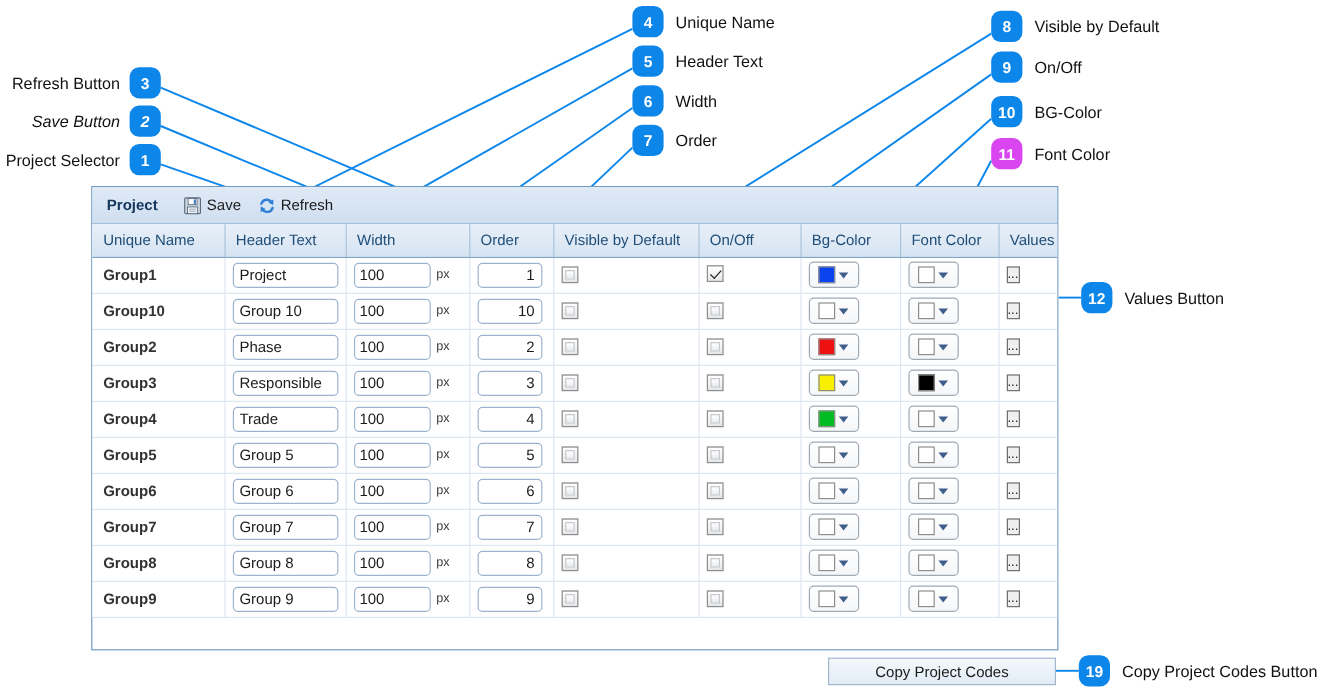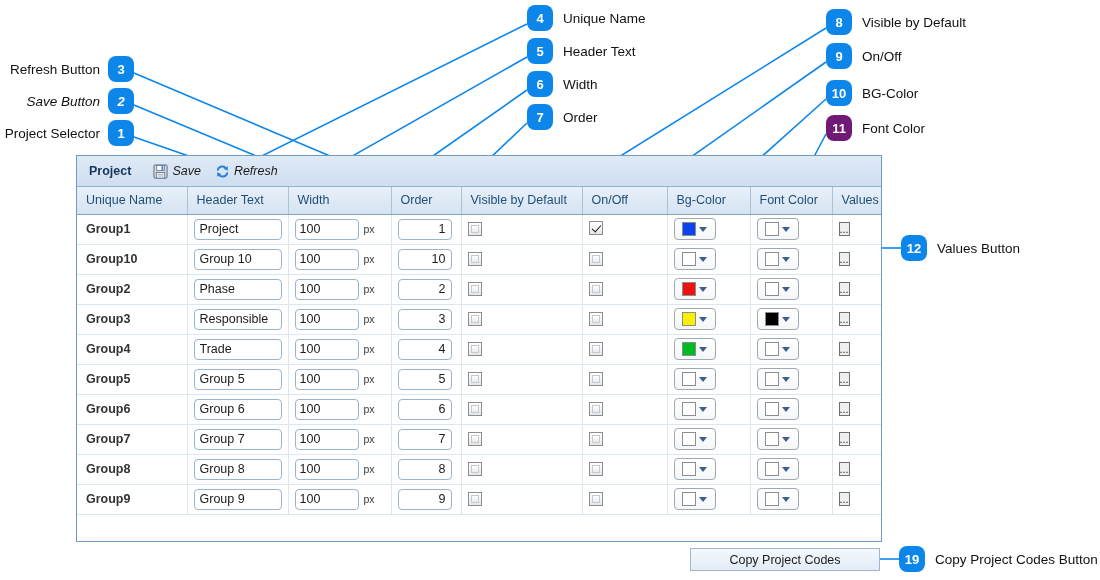--- a/index.html
+++ b/index.html
@@ -70,21 +70,21 @@
     display:flex;align-items:center;box-sizing:border-box;
   }
   .combo .cval{flex:1;font-size:12.5px;color:#1b1b1b;padding-left:5px;overflow:hidden;white-space:nowrap;}
   .combo .cbtn{
     width:19px;height:19px;background:linear-gradient(to bottom,#f6f9fc,#dce7f3);
     border-left:1px solid #9fb6cd;display:flex;align-items:center;justify-content:center;
     box-sizing:border-box;
   }
   .tri-down{width:0;height:0;border-left:4px solid transparent;border-right:4px solid transparent;border-top:5px solid #2f4f7a;}
 
-  .tbbtn{display:flex;align-items:center;gap:4px;margin-left:14px;cursor:pointer;font-style:italic;}
+  .tbbtn{display:flex;align-items:center;gap:4px;margin-left:14px;cursor:pointer;}
   .tbbtn .tblabel{font-size:12.5px;color:#1b1b1b;}
 
   
   #grid{width:100%;border-collapse:collapse;table-layout:fixed;background:#fff;}
   #grid th{
     height:27px;
     background:linear-gradient(to bottom,#e8f0f8 0%,#d5e3f2 100%);
     border-right:1px solid #a8c2da;
     border-bottom:1px solid #7fa4c8;
     font-size:12.5px;font-weight:normal;color:#1f4e79;
@@ -217,21 +217,21 @@
       </div>
       <div class="anno right" style="left: 826px; top: 43px;">
         <div class="badge" style="background: rgb(13, 134, 234);">9</div>
         <span class="atext">On/Off</span>
       </div>
       <div class="anno right" style="left: 826px; top: 80px;">
         <div class="badge" style="background: rgb(13, 134, 234);">10</div>
         <span class="atext">BG-Color</span>
       </div>
       <div class="anno right" style="left: 826px; top: 115px;">
-        <div class="badge" style="background: #701a75;">11</div>
+        <div class="badge" style="background: #d946ef;">11</div>
         <span class="atext">Font Color</span>
       </div>
       <div class="anno right" style="left: 901px; top: 235px;">
         <div class="badge" style="background: rgb(13, 134, 234);">12</div>
         <span class="atext">Values Button</span>
       </div>
       <div class="anno right" style="left: 899px; top: 546px;">
         <div class="badge" style="background: rgb(13, 134, 234);">19</div>
         <span class="atext">Copy Project Codes Button</span>
       </div>

